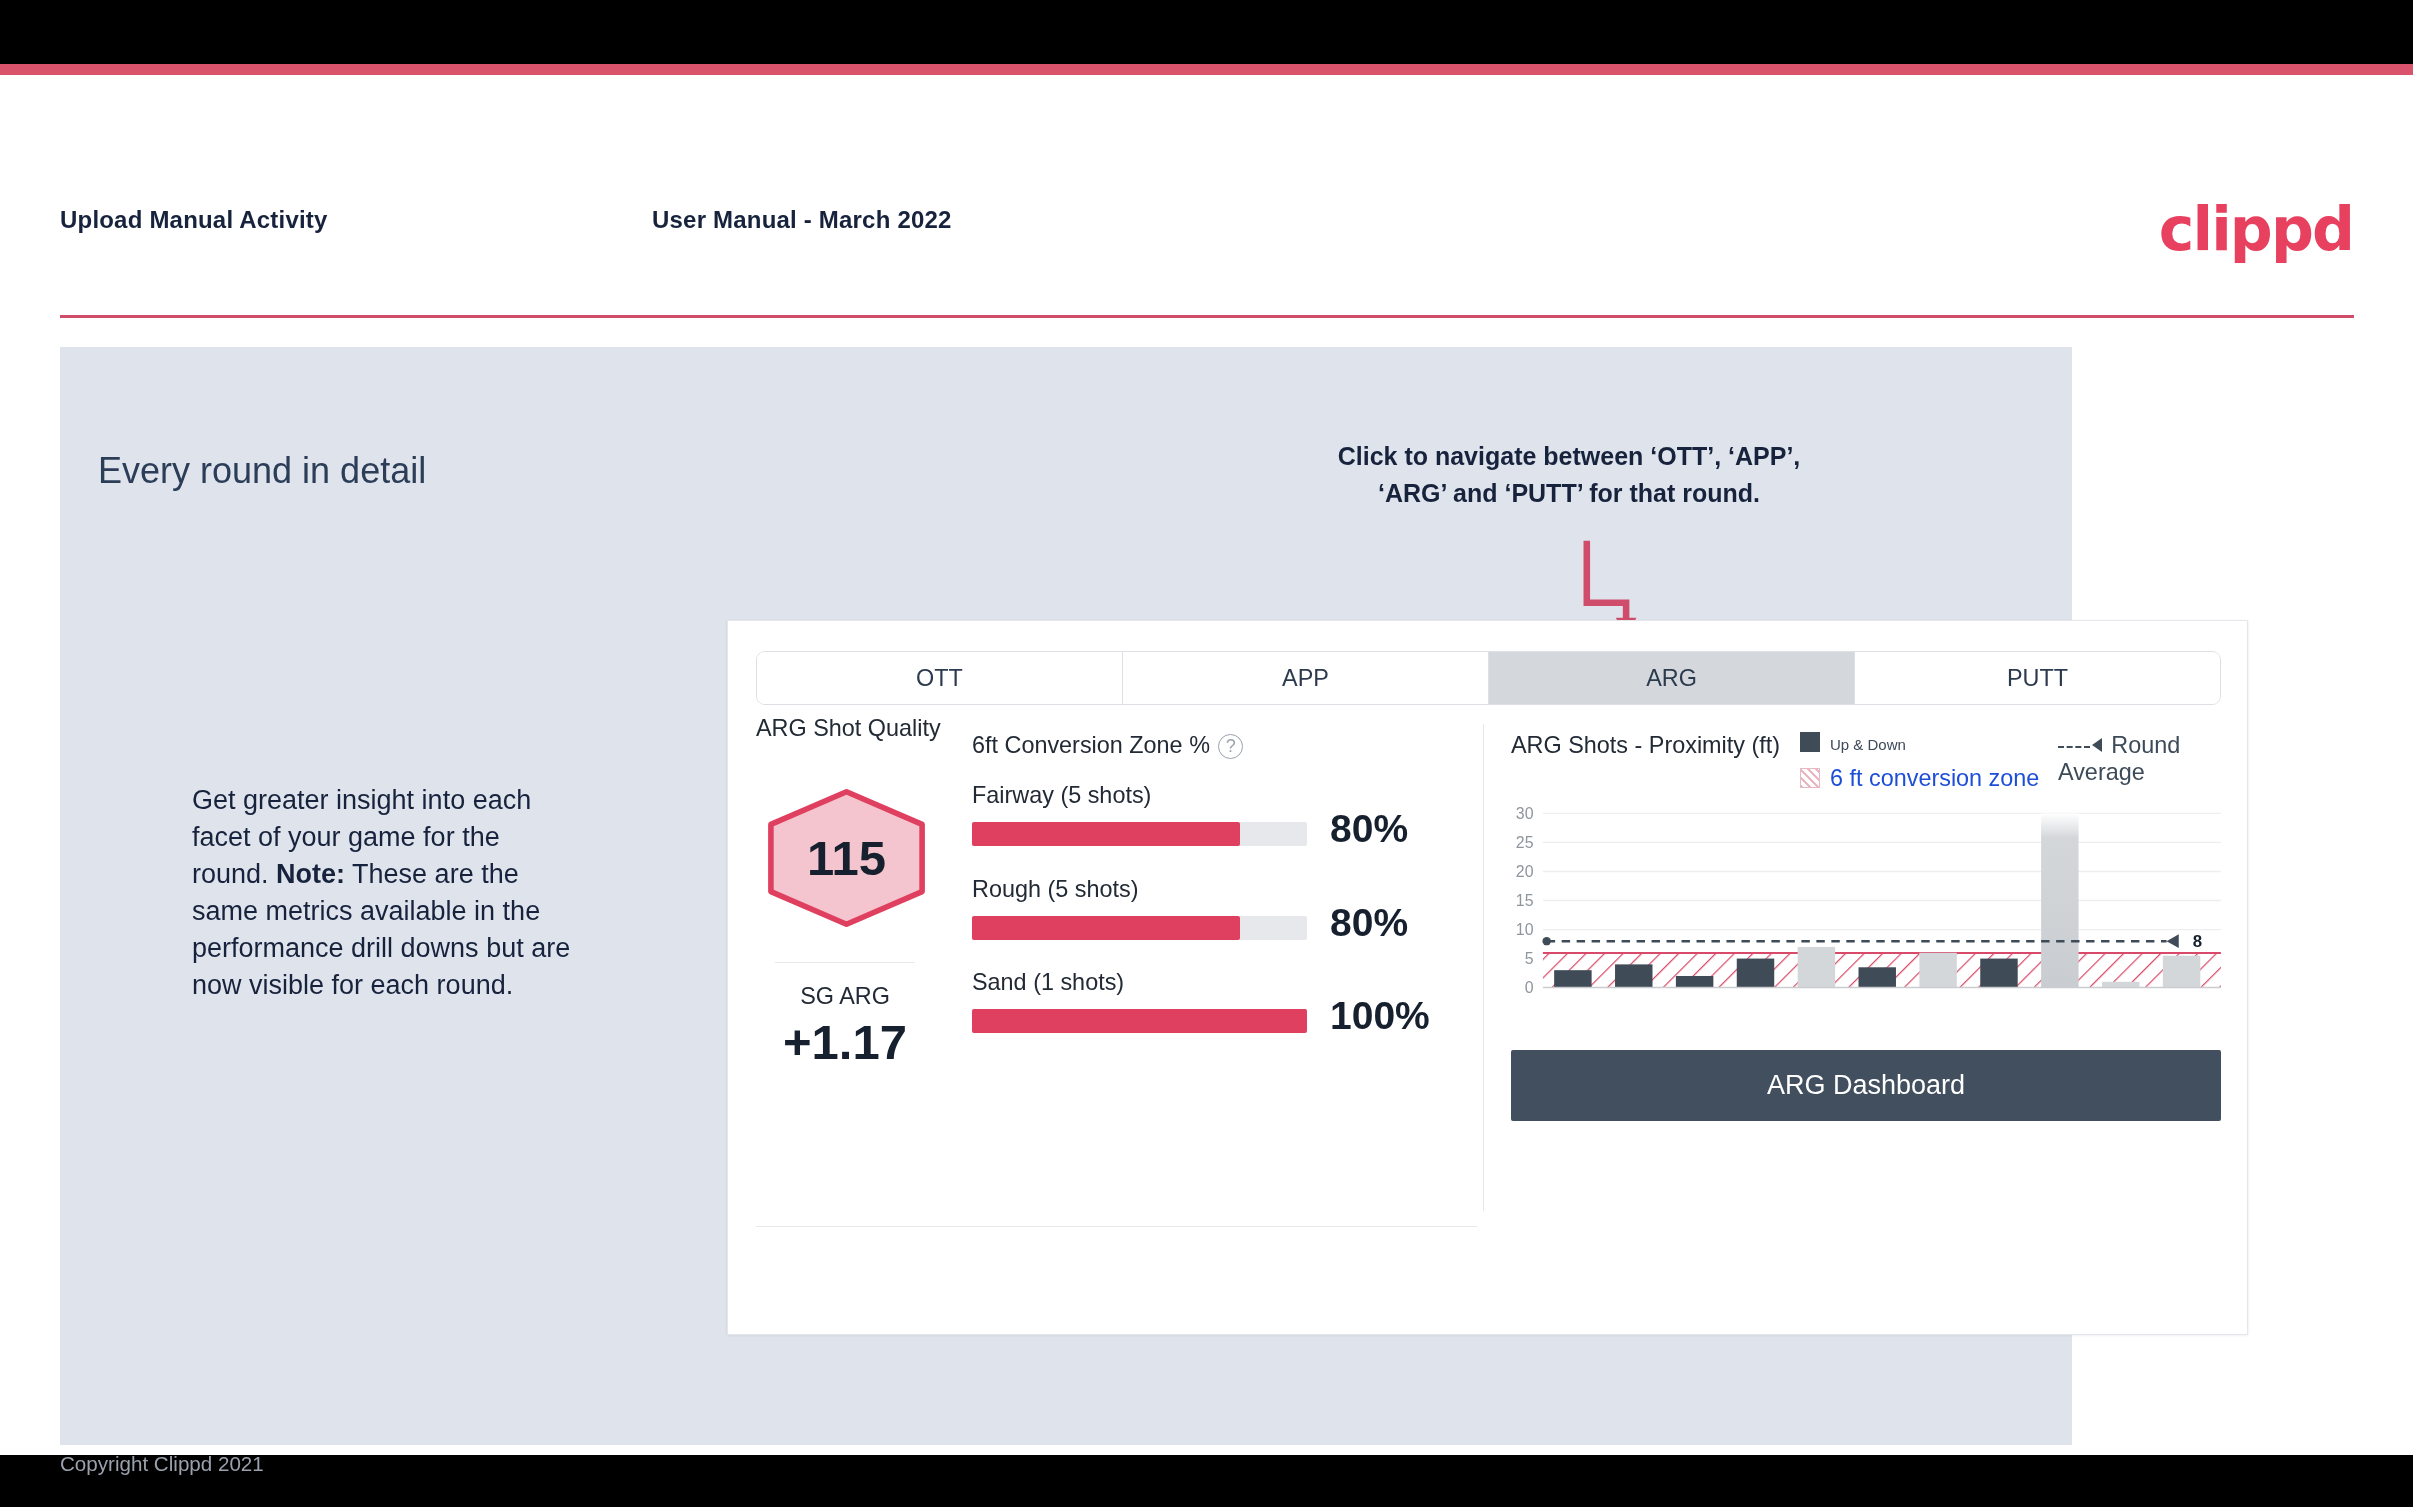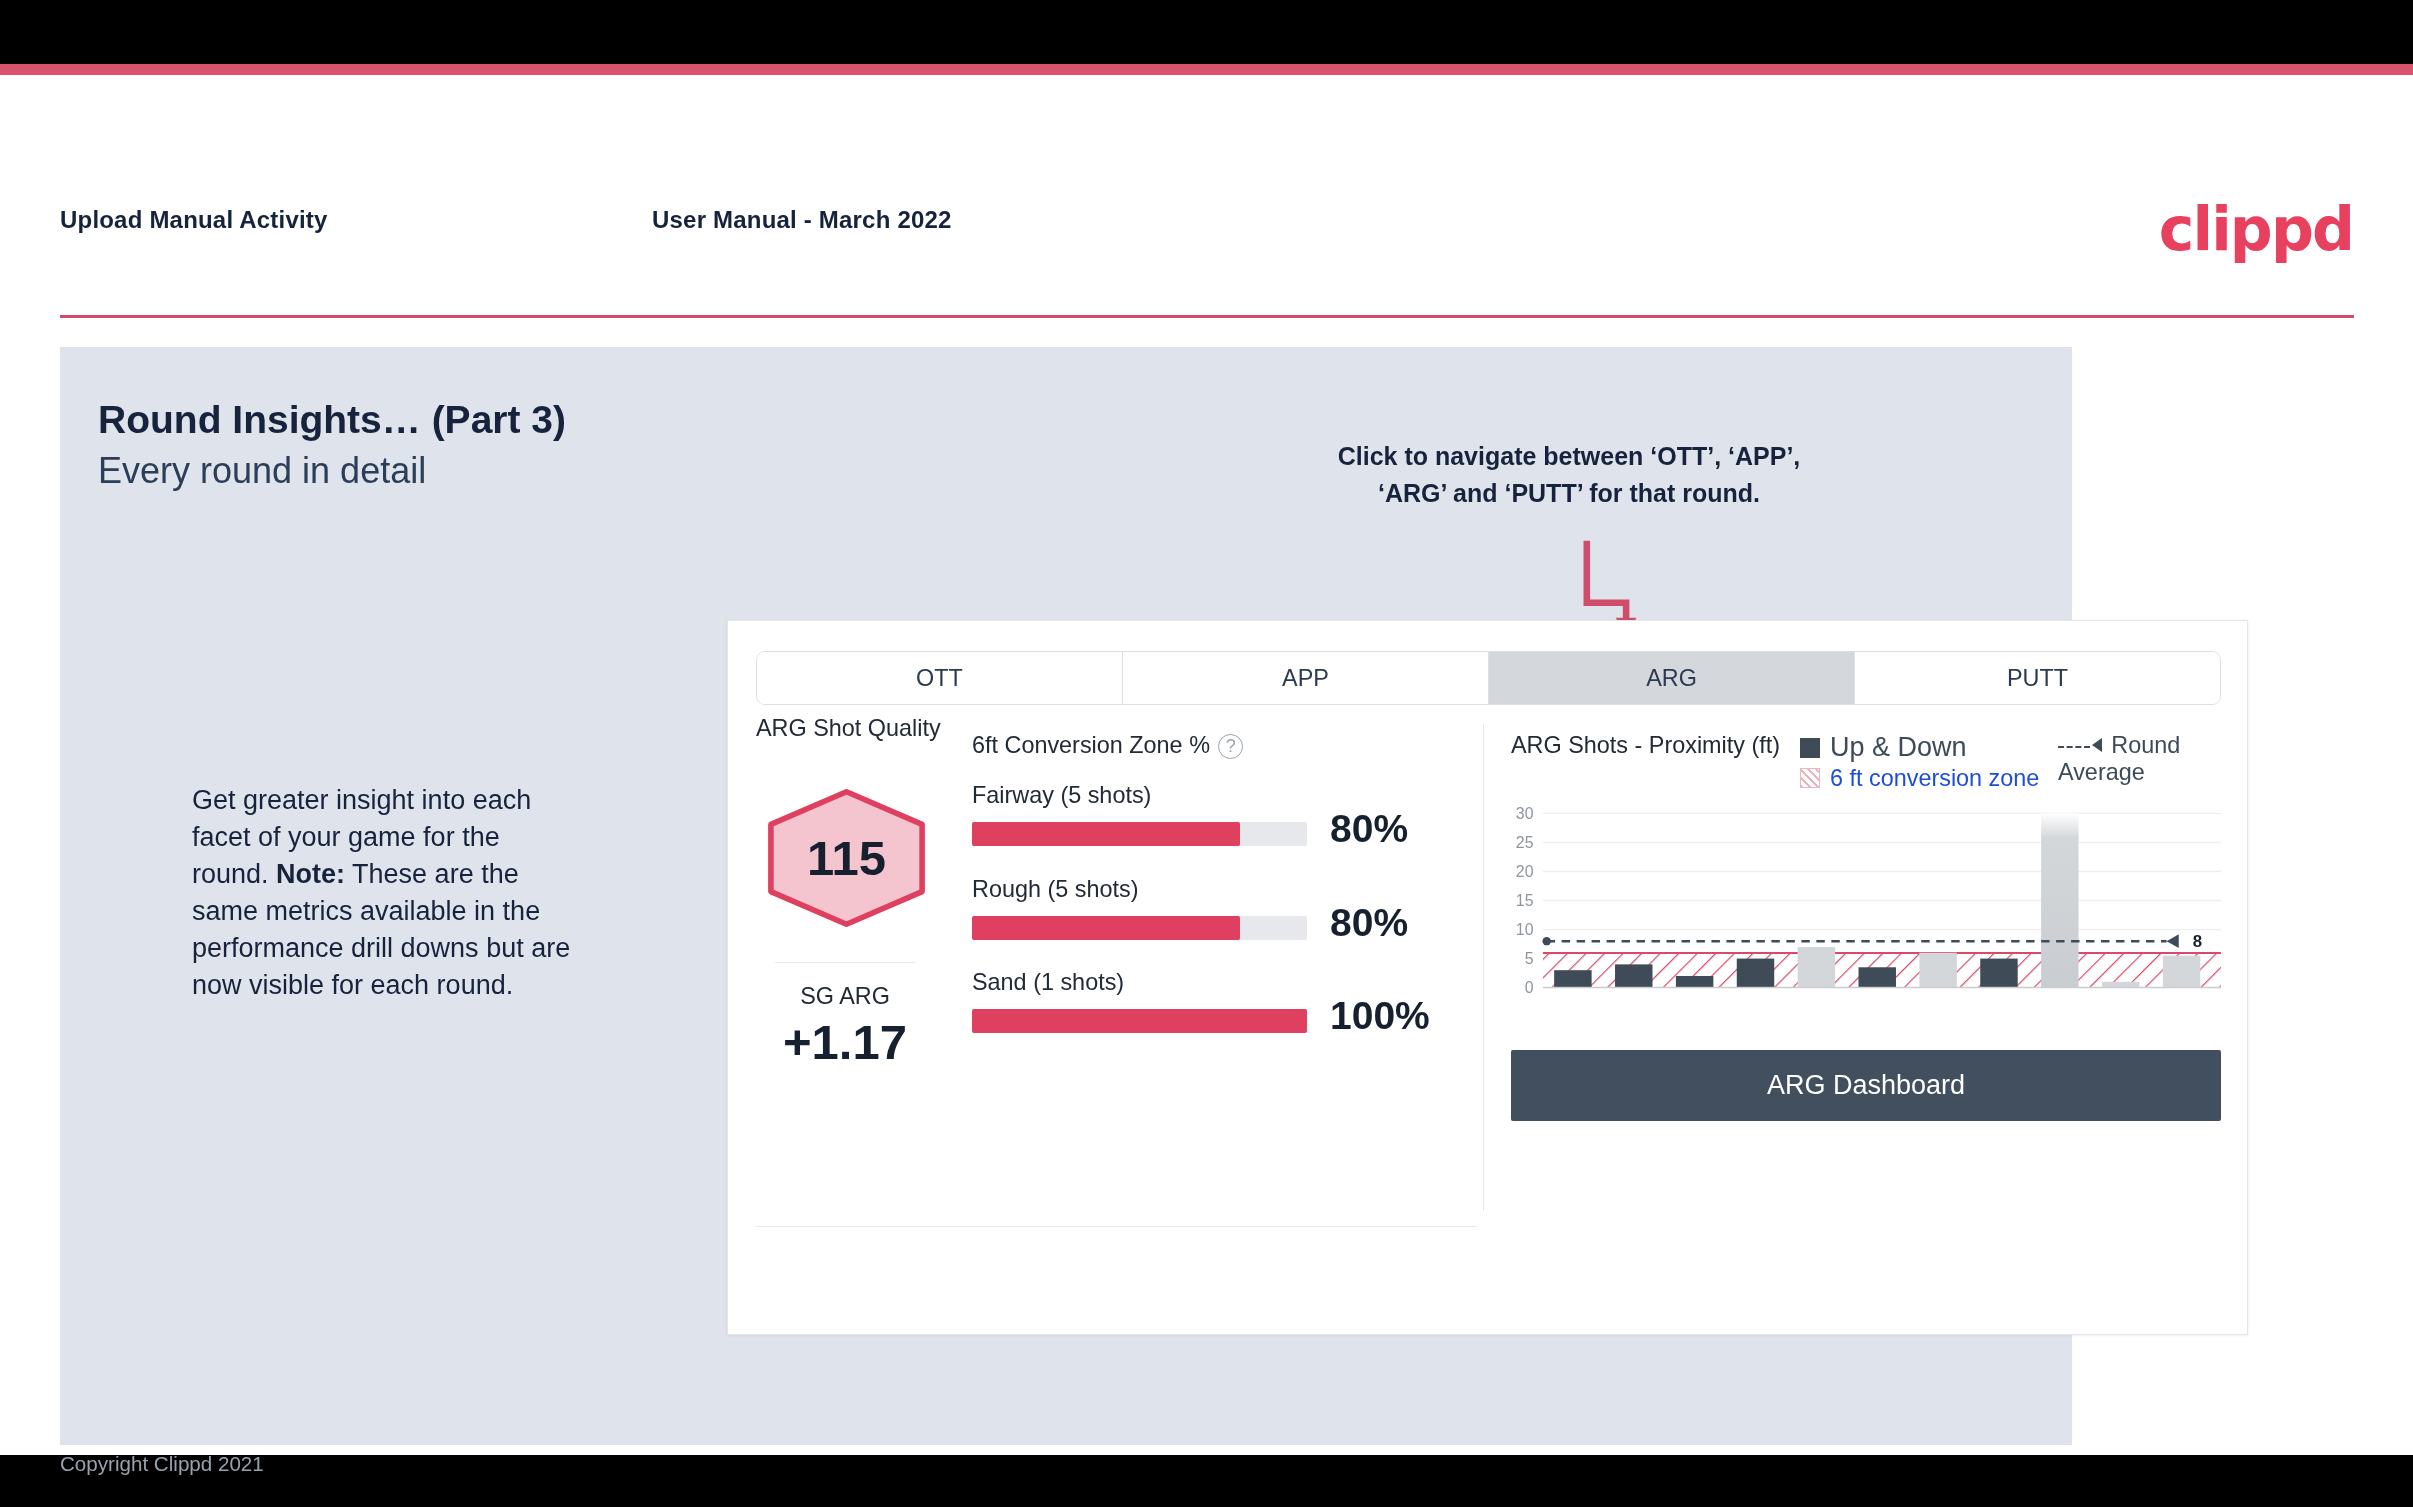--- a/index.html
+++ b/index.html
@@ -73,21 +73,21 @@
 
   .conv-row { position:absolute; left:244px; width:506px; }
   .conv-name { font-size:23.4px; color:#222a35; margin-bottom:13px; }
   .conv-track { position:relative; width:335px; height:24px; background:#e6e8eb; border-radius:1.9px; }
   .conv-fill { position:absolute; left:0; top:0; height:24px; background:#e0405f; border-radius:1.9px; }
   .conv-pct { position:absolute; left:358px; top:-15px; font-size:39px; font-weight:700; color:#16202e; }
 
   
   .rt-title { position:absolute; left:783px; top:111px; font-size:23.4px; color:#222a35; }
   .lg-swatch-sq { display:inline-block; width:19.7px; height:19.7px; background:#3f4b57; vertical-align:-1.9px; margin-right:10.3px; }
-  .lg1 { position:absolute; left:1072px; top:111px; font-size:27px; color:#3d4a58; }
+  .lg1 { position:absolute; left:1072px; top:111px; font-size:15px; color:#3d4a58; }
   .lg2 { position:absolute; left:1330px; top:111px; font-size:23.4px; color:#3d4a58; }
   .lg3 { position:absolute; left:1072px; top:144px; font-size:23.4px; color:#1d4ed8; }
   .lg-hatch { display:inline-block; width:19.7px; height:19.7px; vertical-align:-1.9px; margin-right:10.3px;
      border:0.9px solid #e9b8c3;
      background-image: repeating-linear-gradient(45deg, #eab6c1 0 1.9px, #fff 1.9px 5.6px); }
   .lg-dash { display:inline-block; width:32px; height:2.8px; background:none;
      border-top:2.8px dashed #3f4b57; vertical-align:4.7px; margin-right:1.9px; }
   .lg-tri { display:inline-block; width:0; height:0; border-top:7.5px solid transparent; border-bottom:7.5px solid transparent;
      border-right:10.3px solid #3f4b57; vertical-align:0.9px; margin-right:9.4px; }
 
@@ -107,21 +107,20 @@
 
   <div class="slide">
 
     <div class="hdr-left">Upload Manual Activity</div>
     <div class="hdr-mid">User Manual - March 2022</div>
     <div class="logo">clippd</div>
     <div class="hdr-rule"></div>
 
     <div class="panel"></div>
 
-    <div class="title-main">Round Insights… (Part 3)</div>
     <div class="title-sub">Every round in detail</div>
 
     <div class="callout">
       <div>Click to navigate between ‘OTT’, ‘APP’,</div>
       <div>‘ARG’ and ‘PUTT’ for that round.</div>
     </div>
 
     <svg class="arrow-svg" width="75" height="103" viewBox="0 0 80 110">
       <path d="M4 2 L4 68 L46 68 L46 86" stroke="#cf4d6a" stroke-width="7" fill="none"></path>
       <path d="M46 106 L35 84 L57 84 Z" fill="#cf4d6a"></path>

